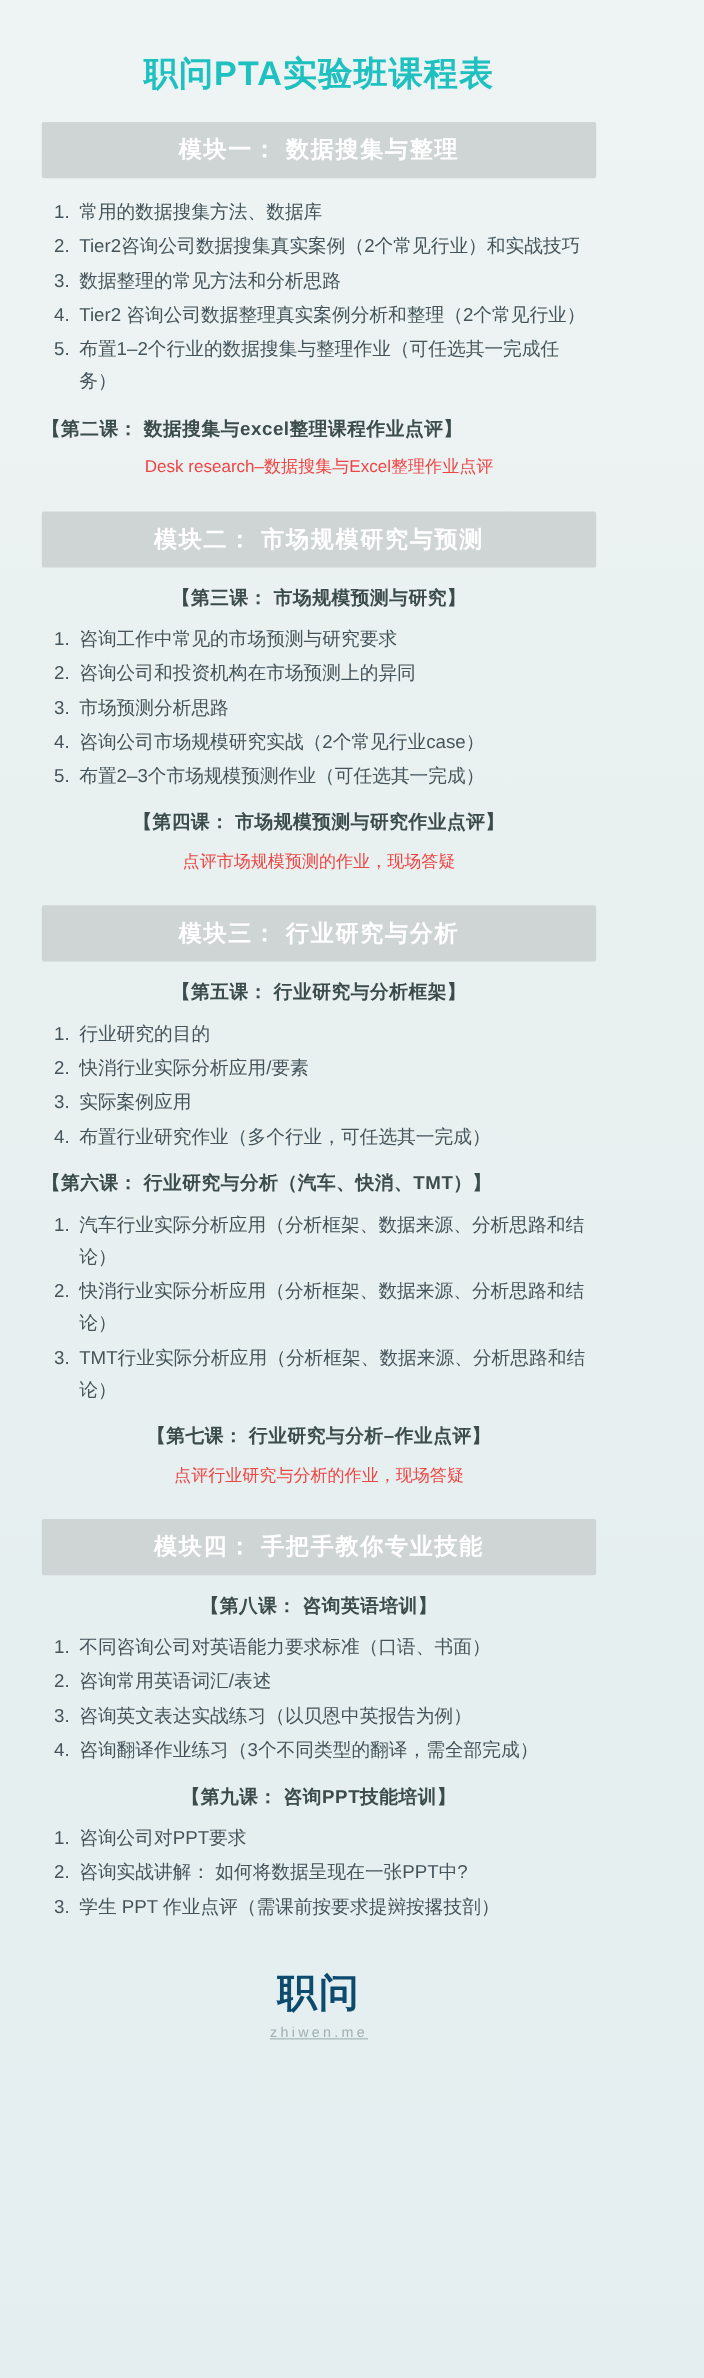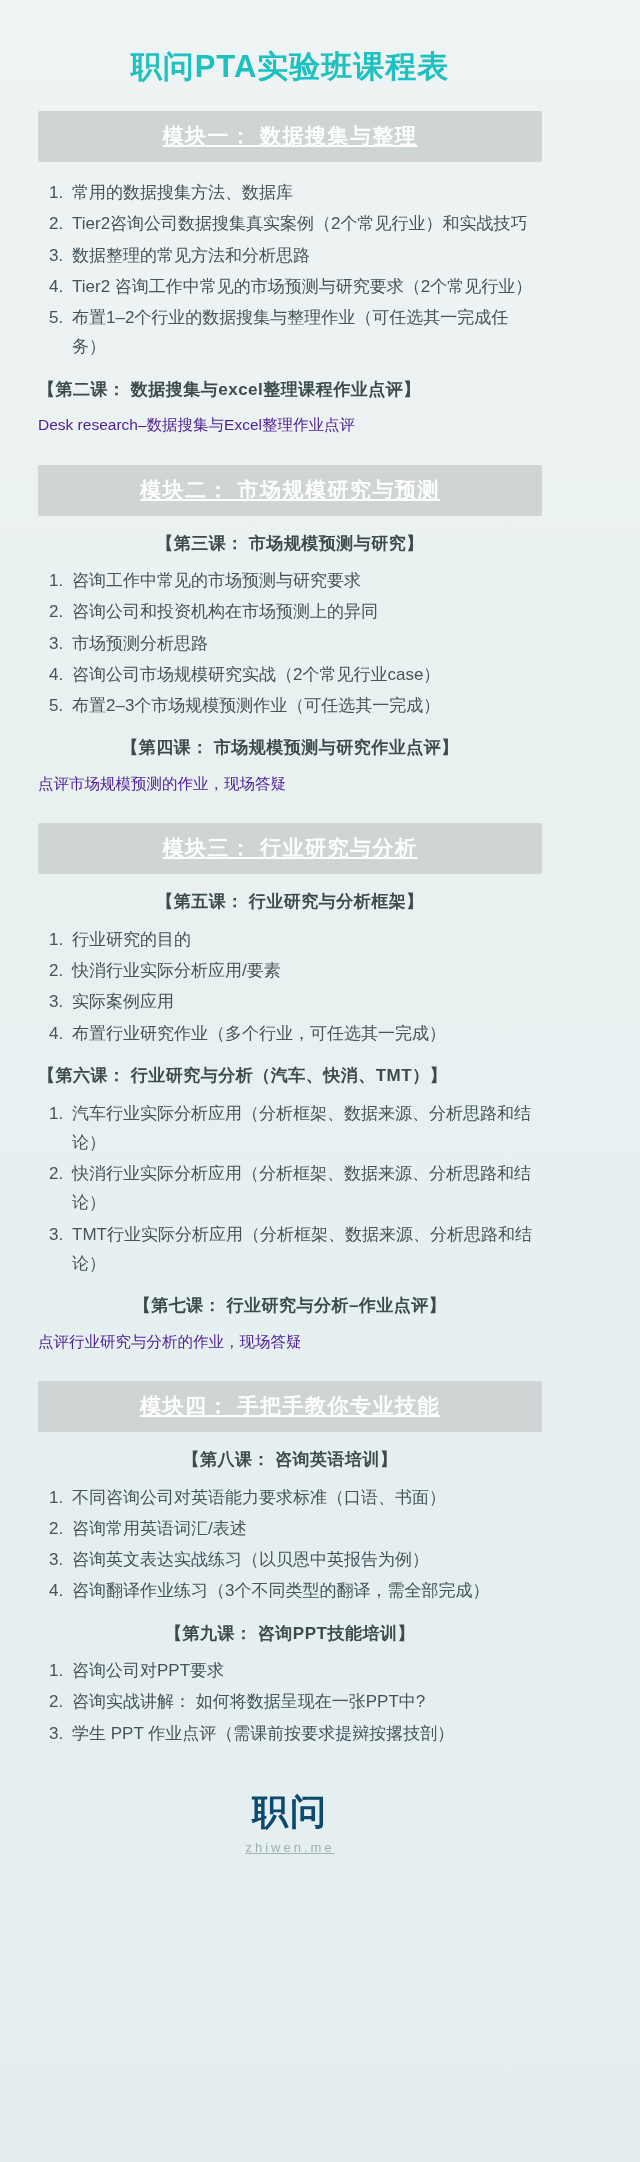--- a/index.html
+++ b/index.html
@@ -31,21 +31,20 @@
   .module-bar {
     background: #cfd4d4;
     color: #ffffff;
     text-align: center;
     font-size: 21px;
     font-weight: bold;
     letter-spacing: 1.5px;
     padding: 11px 0 12px 0;
     margin: 26px 0 16px 0;
     border-radius: 2px;
-    text-decoration: underline;
   }
   .module-bar.first {
     margin-top: 6px;
   }
   .lesson-title {
     text-align: center;
     font-size: 17px;
     font-weight: bold;
     color: #3c4c4c;
     letter-spacing: 0.5px;
@@ -61,24 +60,24 @@
     list-style-position: outside;
   }
   ol.items li {
     font-size: 17px;
     line-height: 1.72;
     color: #44545a;
     margin: 0 0 2px 0;
     padding-left: 4px;
   }
   .plain {
-    text-align: left;
+    text-align: center;
     font-size: 15.5px;
     line-height: 1.7;
-    color: #4c1d95;
+    color: #ef4444;
     margin: 4px 0 6px 0;
   }
   .footer {
     margin-top: 46px;
     text-align: center;
   }
   .footer-logo {
     font-size: 36px;
     font-weight: bold;
     color: #0c4a6e;
@@ -99,21 +98,21 @@
 <div class="page">
 
   <h1 class="title">职问PTA实验班课程表</h1>
 
   <div class="module-bar first">模块一： 数据搜集与整理</div>
 
   <ol class="items">
     <li>常用的数据搜集方法、数据库</li>
     <li>Tier2咨询公司数据搜集真实案例（2个常见行业）和实战技巧</li>
     <li>数据整理的常见方法和分析思路</li>
-    <li>Tier2 咨询工作中常见的市场预测与研究要求（2个常见行业）</li>
+    <li>Tier2 咨询公司数据整理真实案例分析和整理（2个常见行业）</li>
     <li>布置1–2个行业的数据搜集与整理作业（可任选其一完成任务）</li>
   </ol>
 
   <div class="lesson-title left">【第二课： 数据搜集与excel整理课程作业点评】</div>
   <div class="plain">Desk research–数据搜集与Excel整理作业点评</div>
 
   <div class="module-bar">模块二： 市场规模研究与预测</div>
 
   <div class="lesson-title">【第三课： 市场规模预测与研究】</div>
   <ol class="items">

